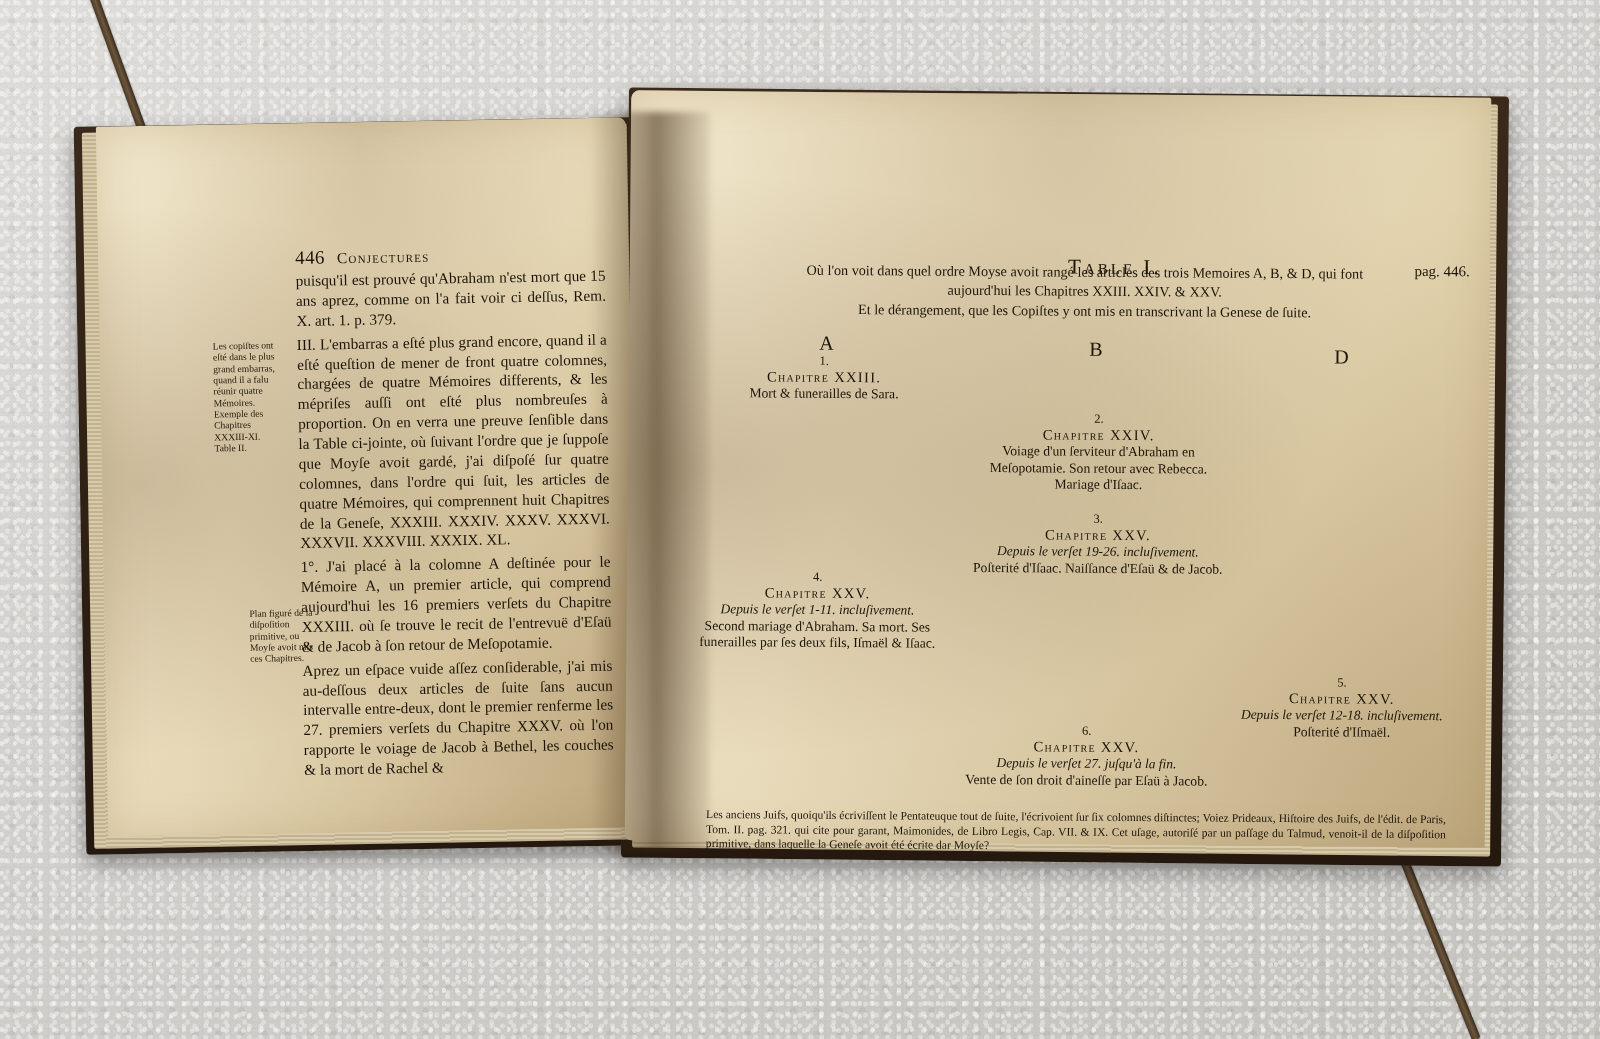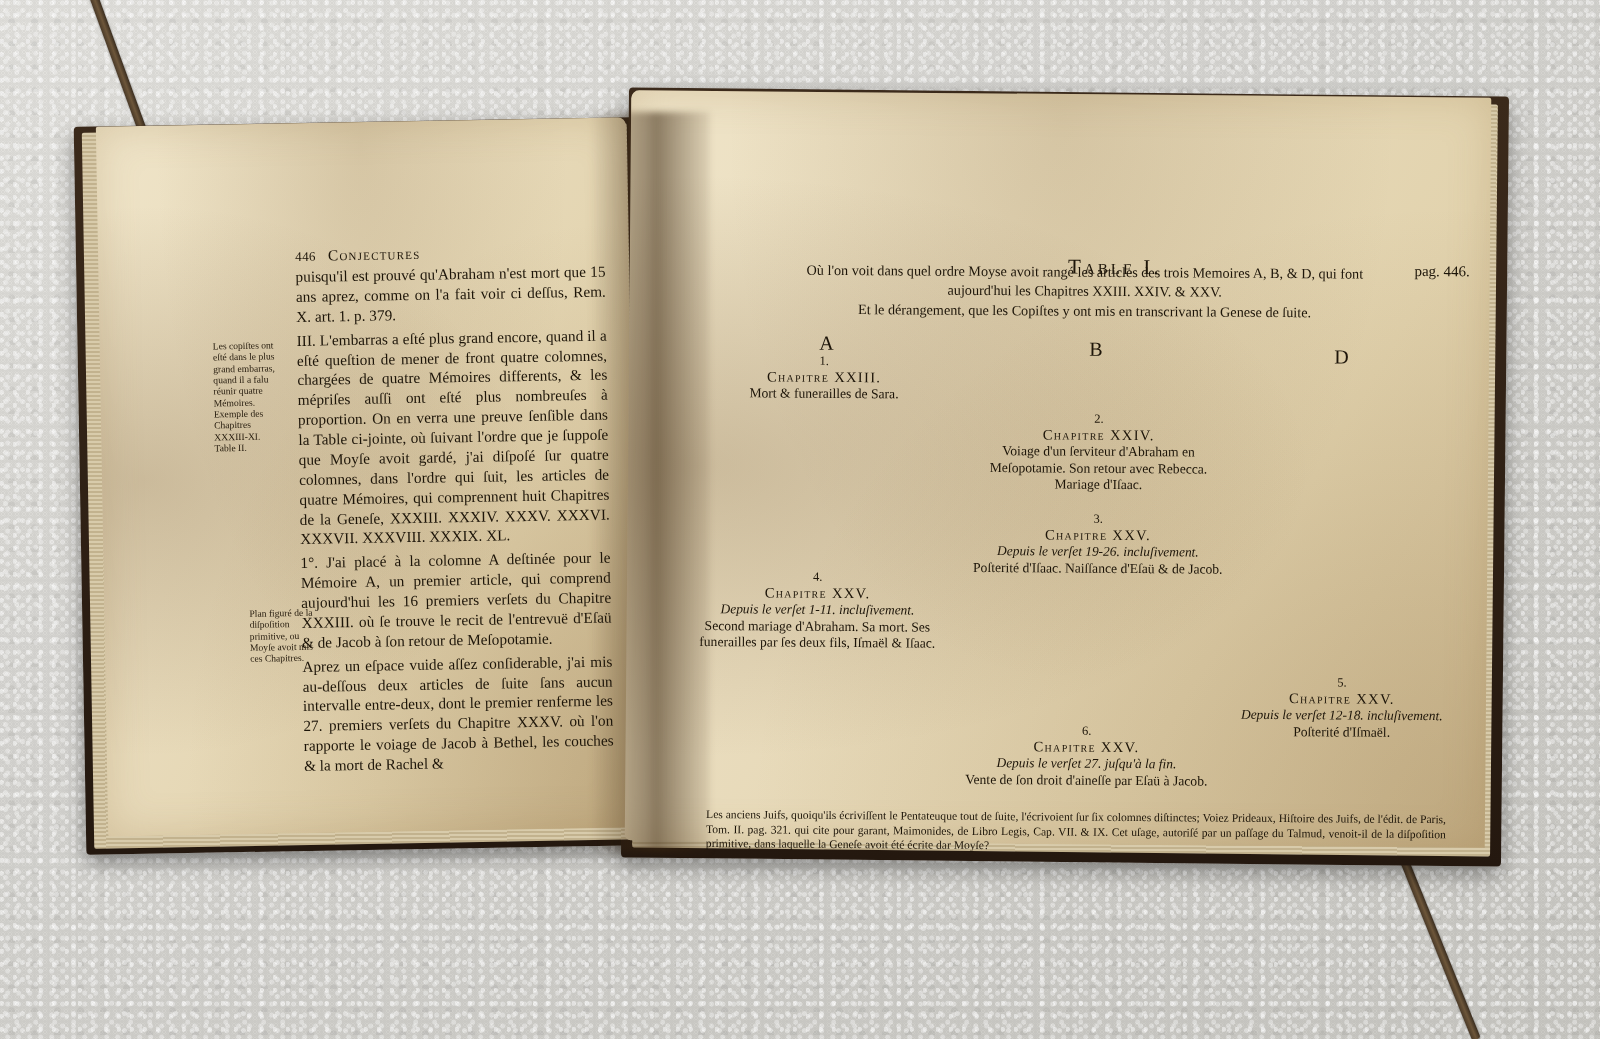--- a/index.html
+++ b/index.html
@@ -59,21 +59,21 @@
   
   #gutter{position:absolute;left:510px;top:20px;width:120px;height:740px;
      background:linear-gradient(90deg,rgba(60,40,18,0) 0%,rgba(60,40,18,.45) 48%,rgba(60,40,18,.55) 55%,rgba(60,40,18,.08) 100%);
      filter:blur(3px);pointer-events:none;}
 
   
   .page{position:absolute;color:#1d1509;}
   #page-left{left:215px;top:155px;width:310px;}
   #page-right{left:620px;top:160px;width:770px;}
 
-  .folio{font-size:13px;letter-spacing:.4px;}
+  .folio{font-size:19px;letter-spacing:.4px;}
   .running-head{font-variant:small-caps;font-size:15.5px;letter-spacing:1.2px;}
   .body-col{font-size:15.3px;line-height:1.30;text-align:justify;}
   .body-col p{margin:0 0 1px 0;text-indent:0;}
   .indent{text-indent:14px;}
   .marginal{position:absolute;width:66px;font-size:9.6px;line-height:1.18;color:#241a0c;text-align:left;}
   #margin-note-1{left:-84px;top:92px;}
   #margin-note-2{left:-84px;top:360px;margin-left:32px;}
 
   
   .table-title{font-variant:small-caps;letter-spacing:3px;font-size:21px;text-align:center;}

